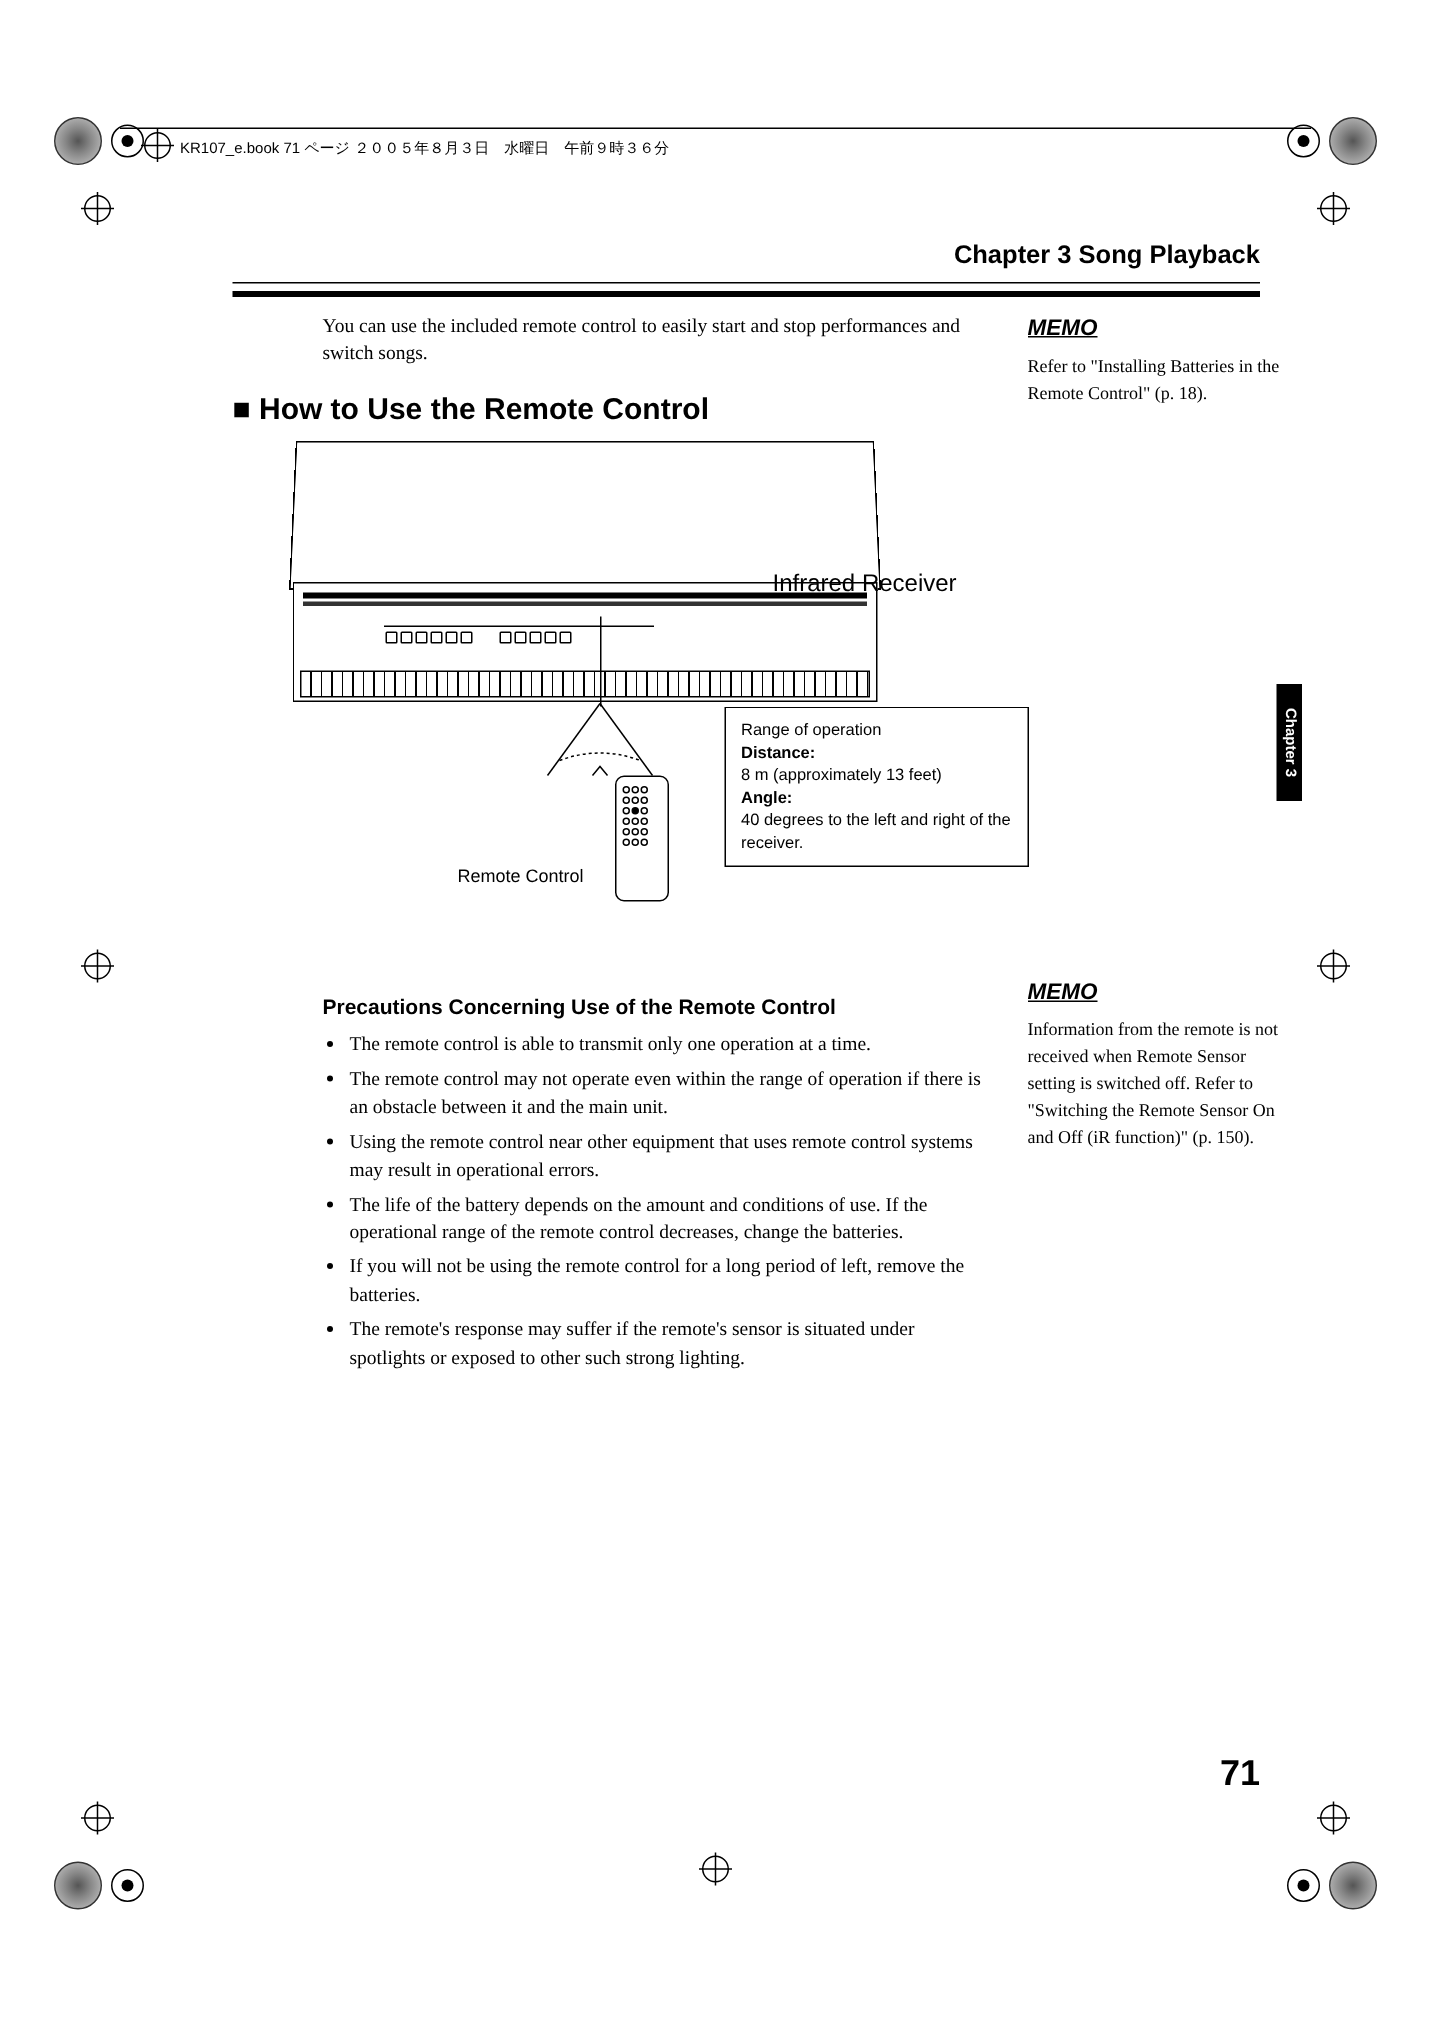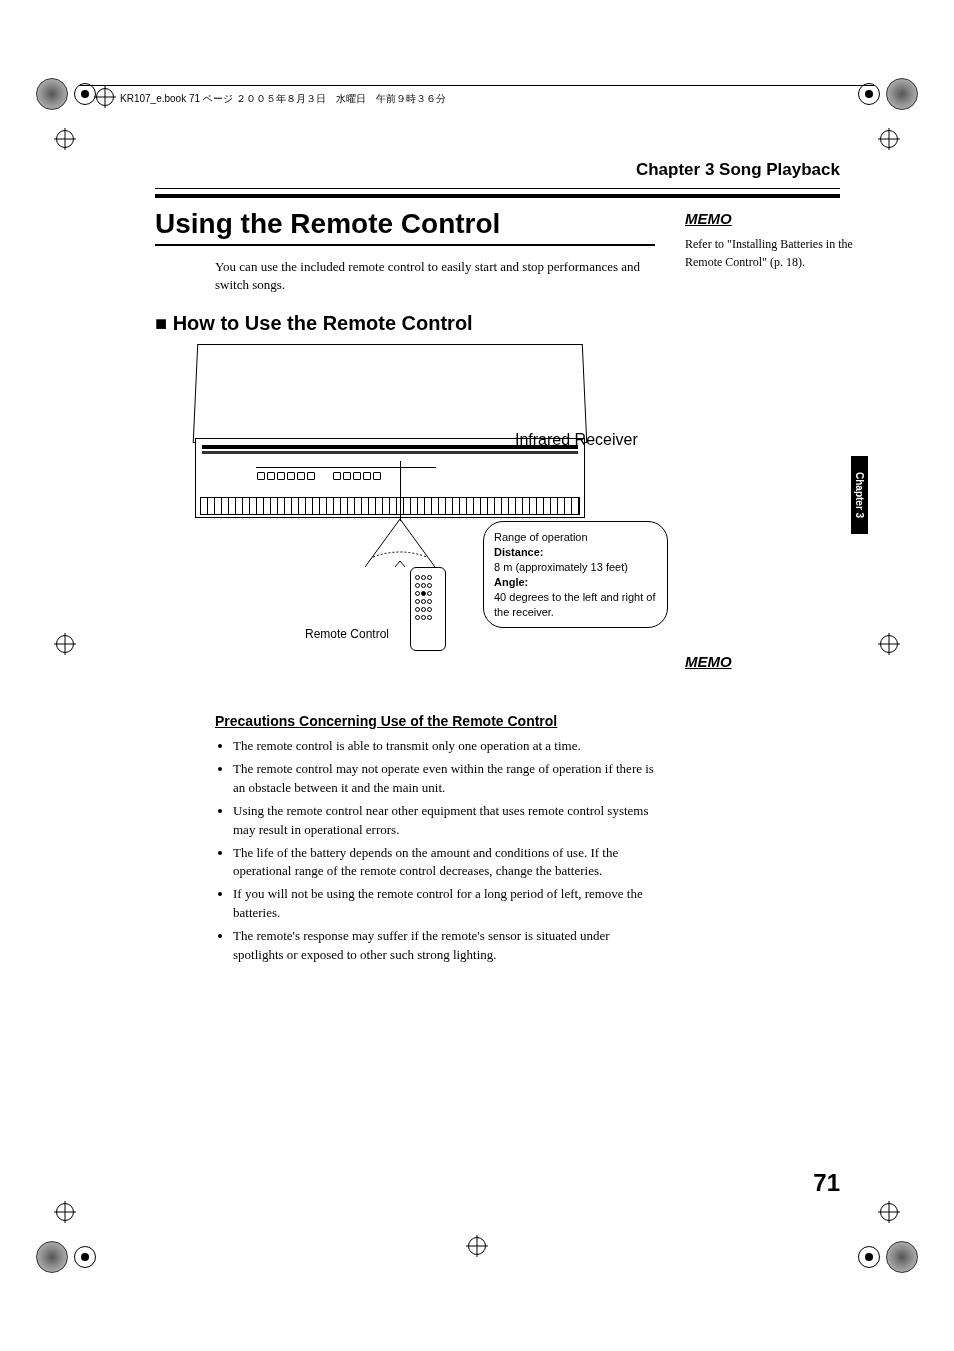--- a/index.html
+++ b/index.html
@@ -121,31 +121,30 @@
     position:absolute; top:224px; left:215px; width:36px; height:84px;
     border:1.5px solid #000; border-radius:6px; background:#fff;
   }
   .remote .r-btn { width:5px; height:5px; border:1px solid #000; border-radius:50%; display:inline-block; margin:0.5px;}
   .remote-inner { padding:4px 3px; line-height:6px;}
   .remote-label {
     position:absolute; top:284px; left:110px; font-size:12px; font-family: Arial, sans-serif;
   }
 
   .range-box {
-    position:absolute; top:178px; left:288px; width:185px;
-    border:1.5px solid #000; border-radius:20px;
+    position:absolute; top:178px; left:288px; width:203px;
+    border:1.5px solid #000; border-radius:0;
     padding:8px 10px; font-size:11px; font-family: Arial, sans-serif; line-height:1.35;
   }
   .range-box .b { font-weight: bold; }
 
   .precautions-h {
     margin-left: 60px;
     font-family: Arial, Helvetica, sans-serif;
     font-weight: bold; font-size: 14px;
-    text-decoration: underline;
     margin-bottom: 8px;
   }
   ul.prec { margin-left: 60px; padding-left: 18px; font-size: 13px; line-height: 1.45; }
   ul.prec li { margin-bottom: 4px; }
 
   .memo-label {
     font-family: Arial, Helvetica, sans-serif;
     font-weight: 900; font-style: italic; font-size: 15px;
     text-decoration: underline;
     margin-bottom: 4px; display:inline-block;
@@ -211,21 +210,20 @@
 
 <div class="page-frame">
 
   <div class="chapter-header">Chapter 3 Song Playback</div>
   <div class="chapter-rule"></div>
 
   <div class="chapter-tab">Chapter 3</div>
 
   <div class="main-col">
 
-    <h1 class="title">Using the Remote Control</h1>
     <p class="intro">You can use the included remote control to easily start and stop performances and switch songs.</p>
 
     <h2 class="section">■ <span>How to Use the Remote Control</span></h2>
 
     <div class="diagram">
       <div class="piano-top"></div>
       <div class="piano-body">
         <div class="grill"></div>
         <div class="grill2"></div>
         <div class="panel">
@@ -281,18 +279,19 @@
   </div>
 
   <div class="side-col">
     <div class="side-block">
       <span class="memo-label">MEMO</span>
       <div>Refer to "Installing Batteries in the Remote Control" (p. 18).</div>
     </div>
 
     <div class="side-block" style="margin-top:380px;">
       <span class="memo-label">MEMO</span>
+      <div>Information from the remote is not received when Remote Sensor setting is switched off. Refer to "Switching the Remote Sensor On and Off (iR function)" (p. 150).</div>
     </div>
   </div>
 
   <div class="page-number">71</div>
 
 </div>
 
 </body></html>

